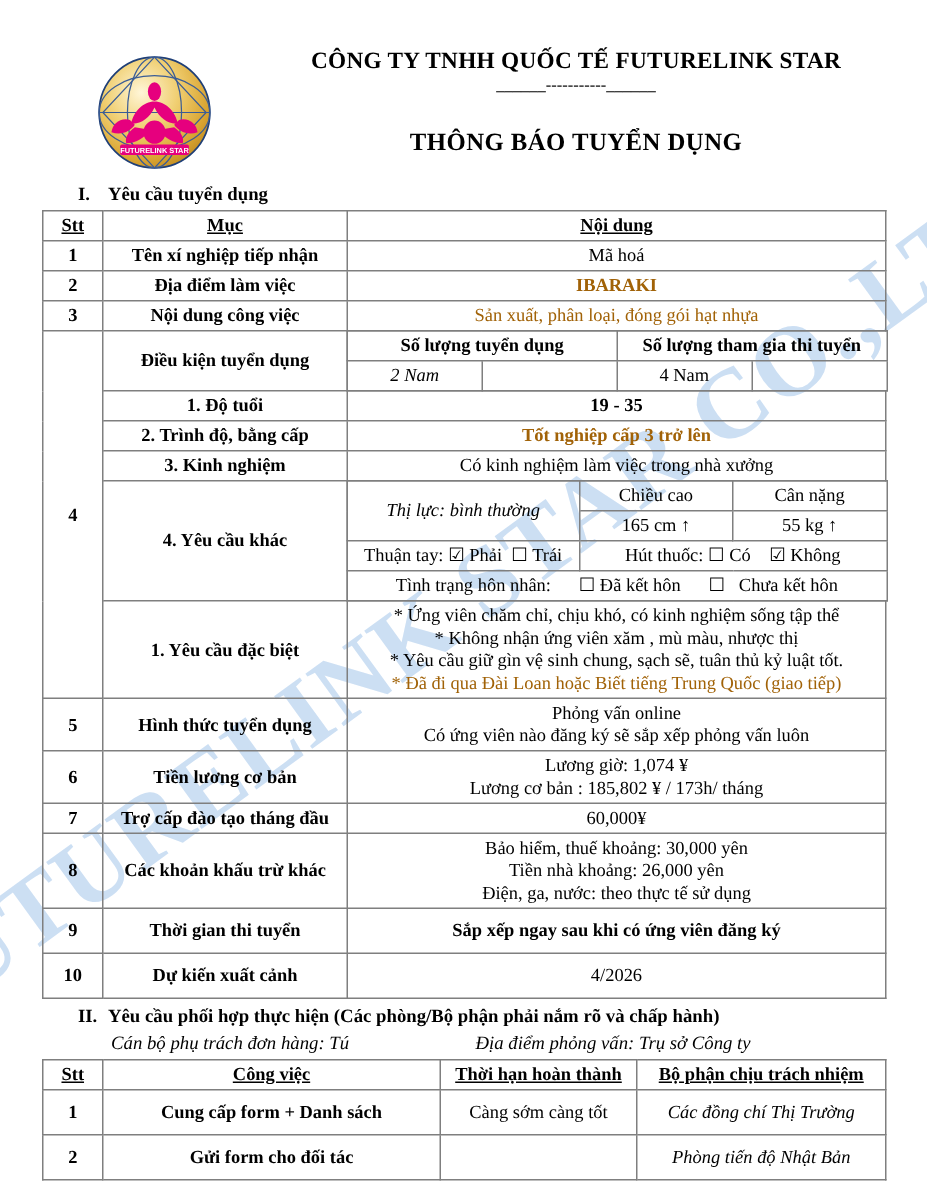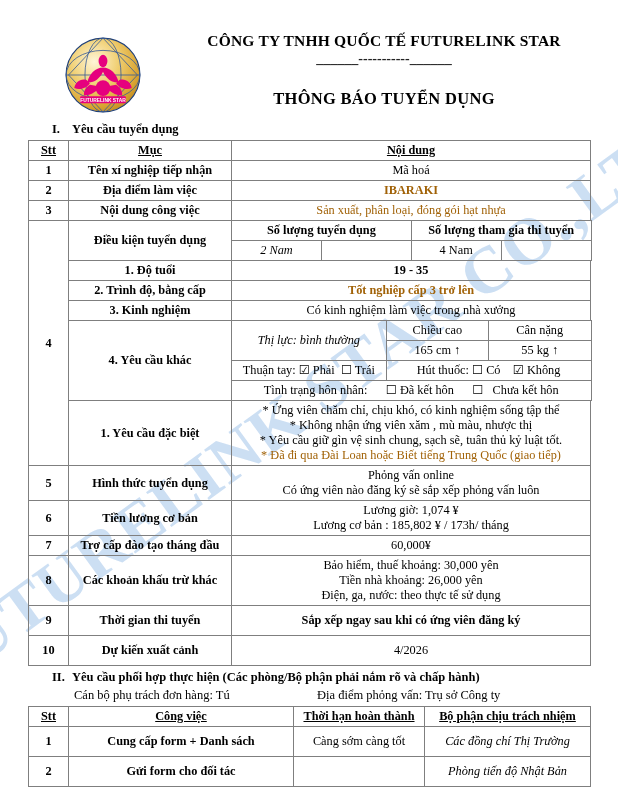--- a/index.html
+++ b/index.html
@@ -65,21 +65,21 @@
     text-align: center;
     padding-top: 10px;
   }
   .company {
     font-size: 15.5px;
     font-weight: 700;
     letter-spacing: .2px;
     white-space: nowrap;
   }
   .rule {
-    font-size: 14px;
+    font-size: 11px;
     letter-spacing: 0px;
     color: #222;
     margin-top: 1px;
     font-weight: 700;
   }
   .doc-title {
     font-size: 16.5px;
     font-weight: 700;
     margin-top: 22px;
     letter-spacing: .3px;
@@ -91,20 +91,21 @@
     font-size: 12.5px;
     font-weight: 700;
     margin: 4px 0 3px 24px;
   }
   .sec-heading .num { display:inline-block; width: 20px; }
   .sec-sub {
     position: relative; z-index: 10;
     font-size: 12.5px;
     margin: 1px 0 3px 46px;
     display: flex;
+    font-style: italic;
   }
   .sec-sub .a { width: 243px; }
 
   
   table.doc {
     position: relative;
     z-index: 10;
     border-collapse: collapse;
     width: 562px;
     margin: 0 auto;

